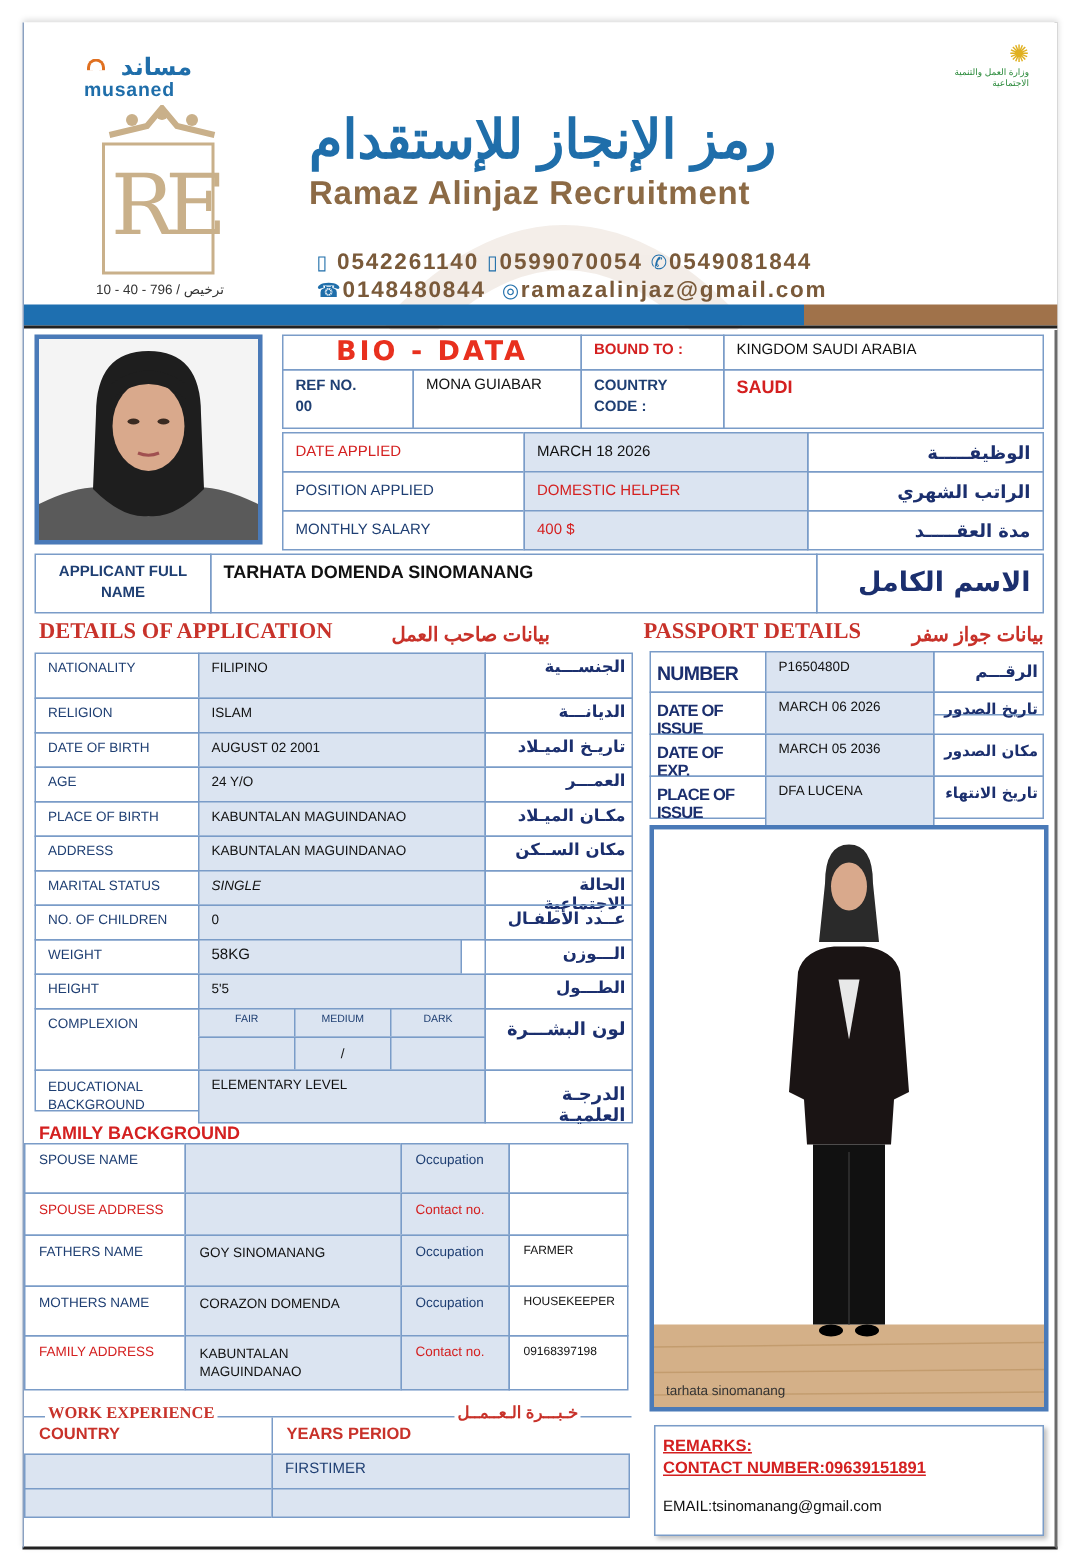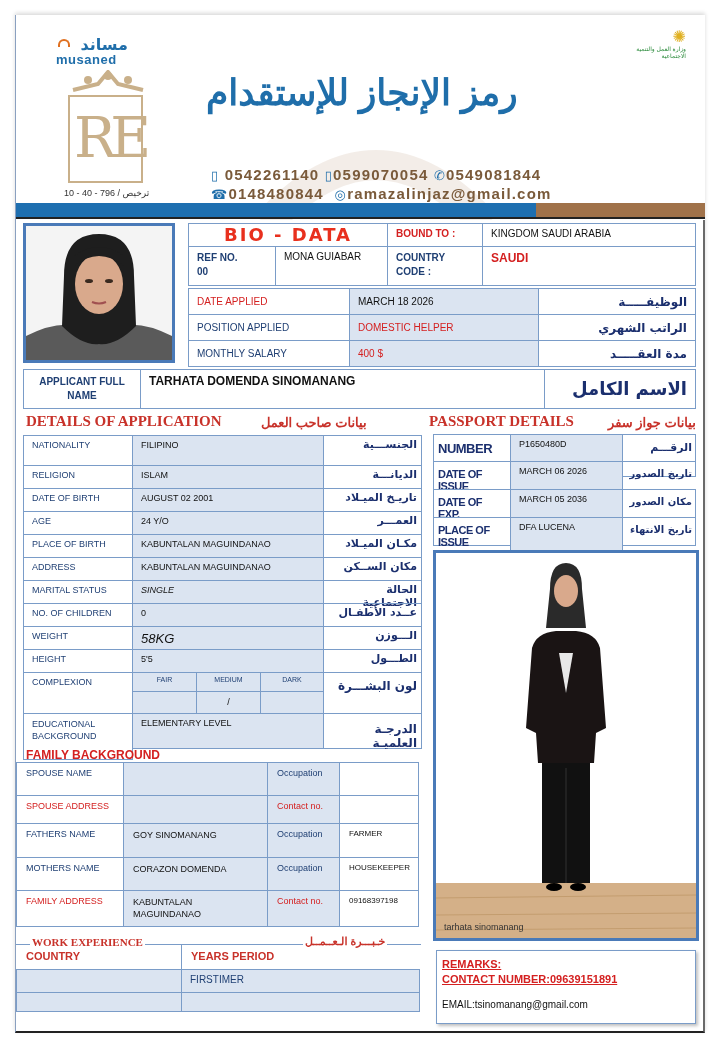--- a/index.html
+++ b/index.html
@@ -65,20 +65,21 @@
     </svg>
     <div class="logo-box">
       <div class="logo-re">RE</div>
     </div>
     <div class="license">10 - 40 - 796 / ترخيص</div>
     <div class="ministry">
       <span class="palm">✺</span>
       <span>وزارة العمل والتنمية الاجتماعية</span>
     </div>
     <div class="title-ar">رمز الإنجاز للإستقدام</div>
+    <div class="title-en">Ramaz Alinjaz Recruitment</div>
     <div class="phones">
       <span class="ic">▯</span> <span>0542261140</span>
       <span class="ic">▯</span><span>0599070054</span>
       <span class="ic">✆</span><span>0549081844</span>
     </div>
     <div class="contact2">
       <span class="ic">☎</span><span>0148480844</span>
       &nbsp;<span class="ic">◎</span><span>ramazalinjaz@gmail.com</span>
     </div>
     <div class="hdr-bar-blue"></div>
@@ -155,34 +156,34 @@
       <div class="cell blue" style="left:7px;top:542px;width:110px;height:24px;font-size:9px;">ADDRESS</div>
       <div class="cell shade dark" style="left:116px;top:542px;width:192px;height:24px;font-size:9px;">KABUNTALAN MAGUINDANAO</div>
       <div class="cell ar" style="left:307px;top:542px;width:99px;height:24px;font-size:11px;padding:2px 4px;">مكان الســكن</div>
       <div class="cell blue" style="left:7px;top:565px;width:110px;height:24px;font-size:9px;">MARITAL STATUS</div>
       <div class="cell shade dark" style="left:116px;top:565px;width:192px;height:24px;font-size:9px;font-style:italic;">SINGLE</div>
       <div class="cell ar" style="left:307px;top:565px;width:99px;height:24px;font-size:11px;padding:2px 4px;">الحالة الاجتماعية</div>
       <div class="cell blue" style="left:7px;top:588px;width:110px;height:24px;font-size:9px;">NO. OF CHILDREN</div>
       <div class="cell shade dark" style="left:116px;top:588px;width:192px;height:24px;font-size:9px;">0</div>
       <div class="cell ar" style="left:307px;top:588px;width:99px;height:24px;font-size:11px;padding:2px 4px;">عــدد الأطفـال</div>
       <div class="cell blue" style="left:7px;top:611px;width:110px;height:24px;font-size:9px;">WEIGHT</div>
-      <div class="cell shade dark" style="left:116px;top:611px;width:192px;height:24px;font-size:13px;font-style:italic;">58KG</div>
+      <div class="cell shade dark" style="left:116px;top:611px;width:176px;height:24px;font-size:10px;">58KG</div>
       <div class="cell ar" style="left:307px;top:611px;width:99px;height:24px;font-size:11px;padding:2px 4px;">الـــوزن</div>
       <div class="cell blue" style="left:7px;top:634px;width:110px;height:24px;font-size:9px;">HEIGHT</div>
       <div class="cell shade dark" style="left:116px;top:634px;width:192px;height:24px;font-size:9px;">5'5</div>
       <div class="cell ar" style="left:307px;top:634px;width:99px;height:24px;font-size:11px;padding:2px 4px;">الطـــول</div>
       <div class="cell blue" style="left:7px;top:657px;width:110px;height:42px;font-size:9px;">COMPLEXION</div>
       <div class="cell shade" style="left:116px;top:657px;width:65px;height:20px;font-size:7px;text-align:center;padding:3px;">FAIR</div>
       <div class="cell shade dark" style="left:116px;top:676px;width:65px;height:23px;font-size:9px;text-align:center;padding:5px;"></div>
       <div class="cell shade" style="left:180px;top:657px;width:65px;height:20px;font-size:7px;text-align:center;padding:3px;">MEDIUM</div>
       <div class="cell shade dark" style="left:180px;top:676px;width:65px;height:23px;font-size:9px;text-align:center;padding:5px;">/</div>
       <div class="cell shade" style="left:244px;top:657px;width:64px;height:20px;font-size:7px;text-align:center;padding:3px;">DARK</div>
       <div class="cell shade dark" style="left:244px;top:676px;width:64px;height:23px;font-size:9px;text-align:center;padding:5px;"></div>
       <div class="cell ar" style="left:307px;top:657px;width:99px;height:42px;font-size:12px;padding:6px 4px;">لون البشـــرة</div>
-      <div class="cell blue" style="left:7px;top:698px;width:110px;height:47px;font-size:9px;line-height:12px;">EDUCATIONAL BACKGROUND</div>
+      <div class="cell blue" style="left:7px;top:698px;width:110px;height:28px;font-size:9px;line-height:12px;">EDUCATIONAL BACKGROUND</div>
       <div class="cell shade dark" style="left:116px;top:698px;width:192px;height:36px;font-size:9px;">ELEMENTARY LEVEL</div>
       <div class="cell ar" style="left:307px;top:698px;width:99px;height:36px;font-size:12px;padding:8px 4px;">الدرجـة العلميـة</div>
     </div>
 
   <div id="passport-table">
       <div class="cell" style="left:417px;top:419px;width:78px;height:28px;font-family:'Liberation Sans Narrow','Liberation Sans',sans-serif;font-weight:bold;font-size:13px;color:#1b2f6e;padding:6px 4px;letter-spacing:-0.5px;">NUMBER</div>
       <div class="cell shade dark" style="left:494px;top:419px;width:113px;height:28px;font-size:9px;">P1650480D</div>
       <div class="cell ar" style="left:606px;top:419px;width:74px;height:28px;font-size:11px;padding:6px 3px;">الرقـــم</div>
       <div class="cell" style="left:417px;top:446px;width:78px;height:29px;font-family:'Liberation Sans Narrow','Liberation Sans',sans-serif;font-weight:bold;font-size:11px;color:#1b2f6e;padding:6px 4px;letter-spacing:-0.5px;">DATE OF ISSUE</div>
       <div class="cell shade dark" style="left:494px;top:446px;width:113px;height:29px;font-size:9px;">MARCH 06 2026</div>

